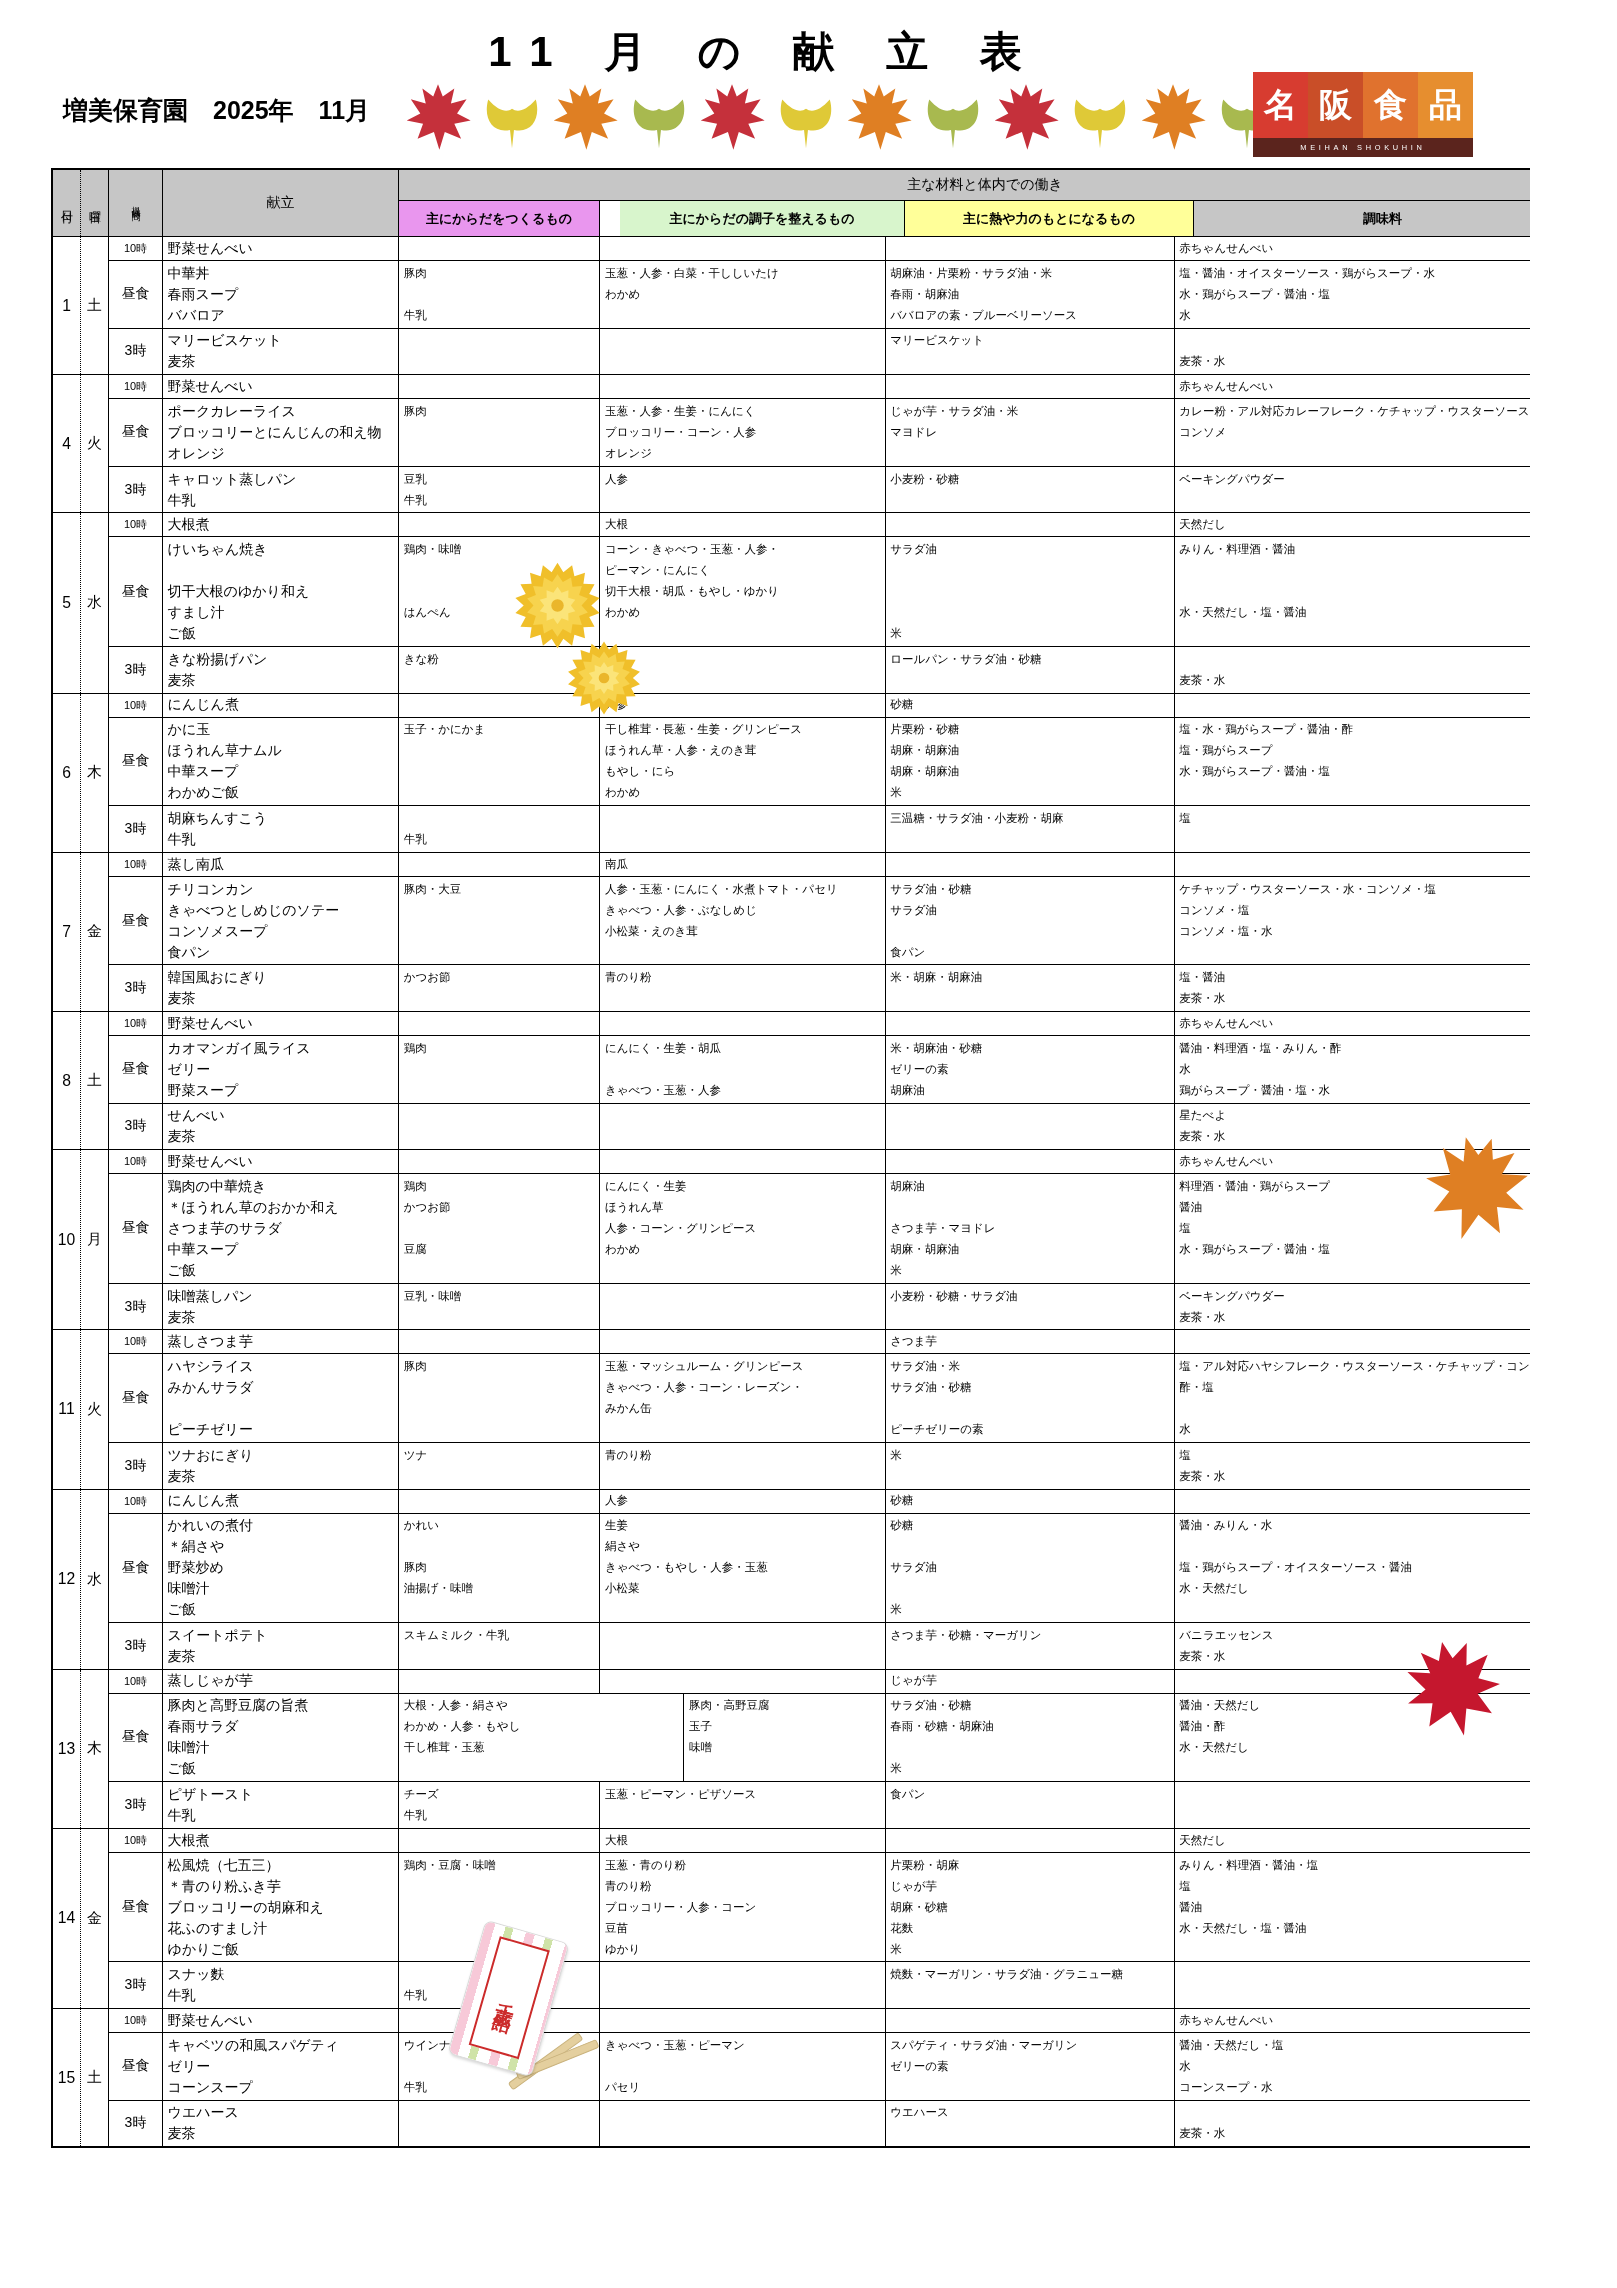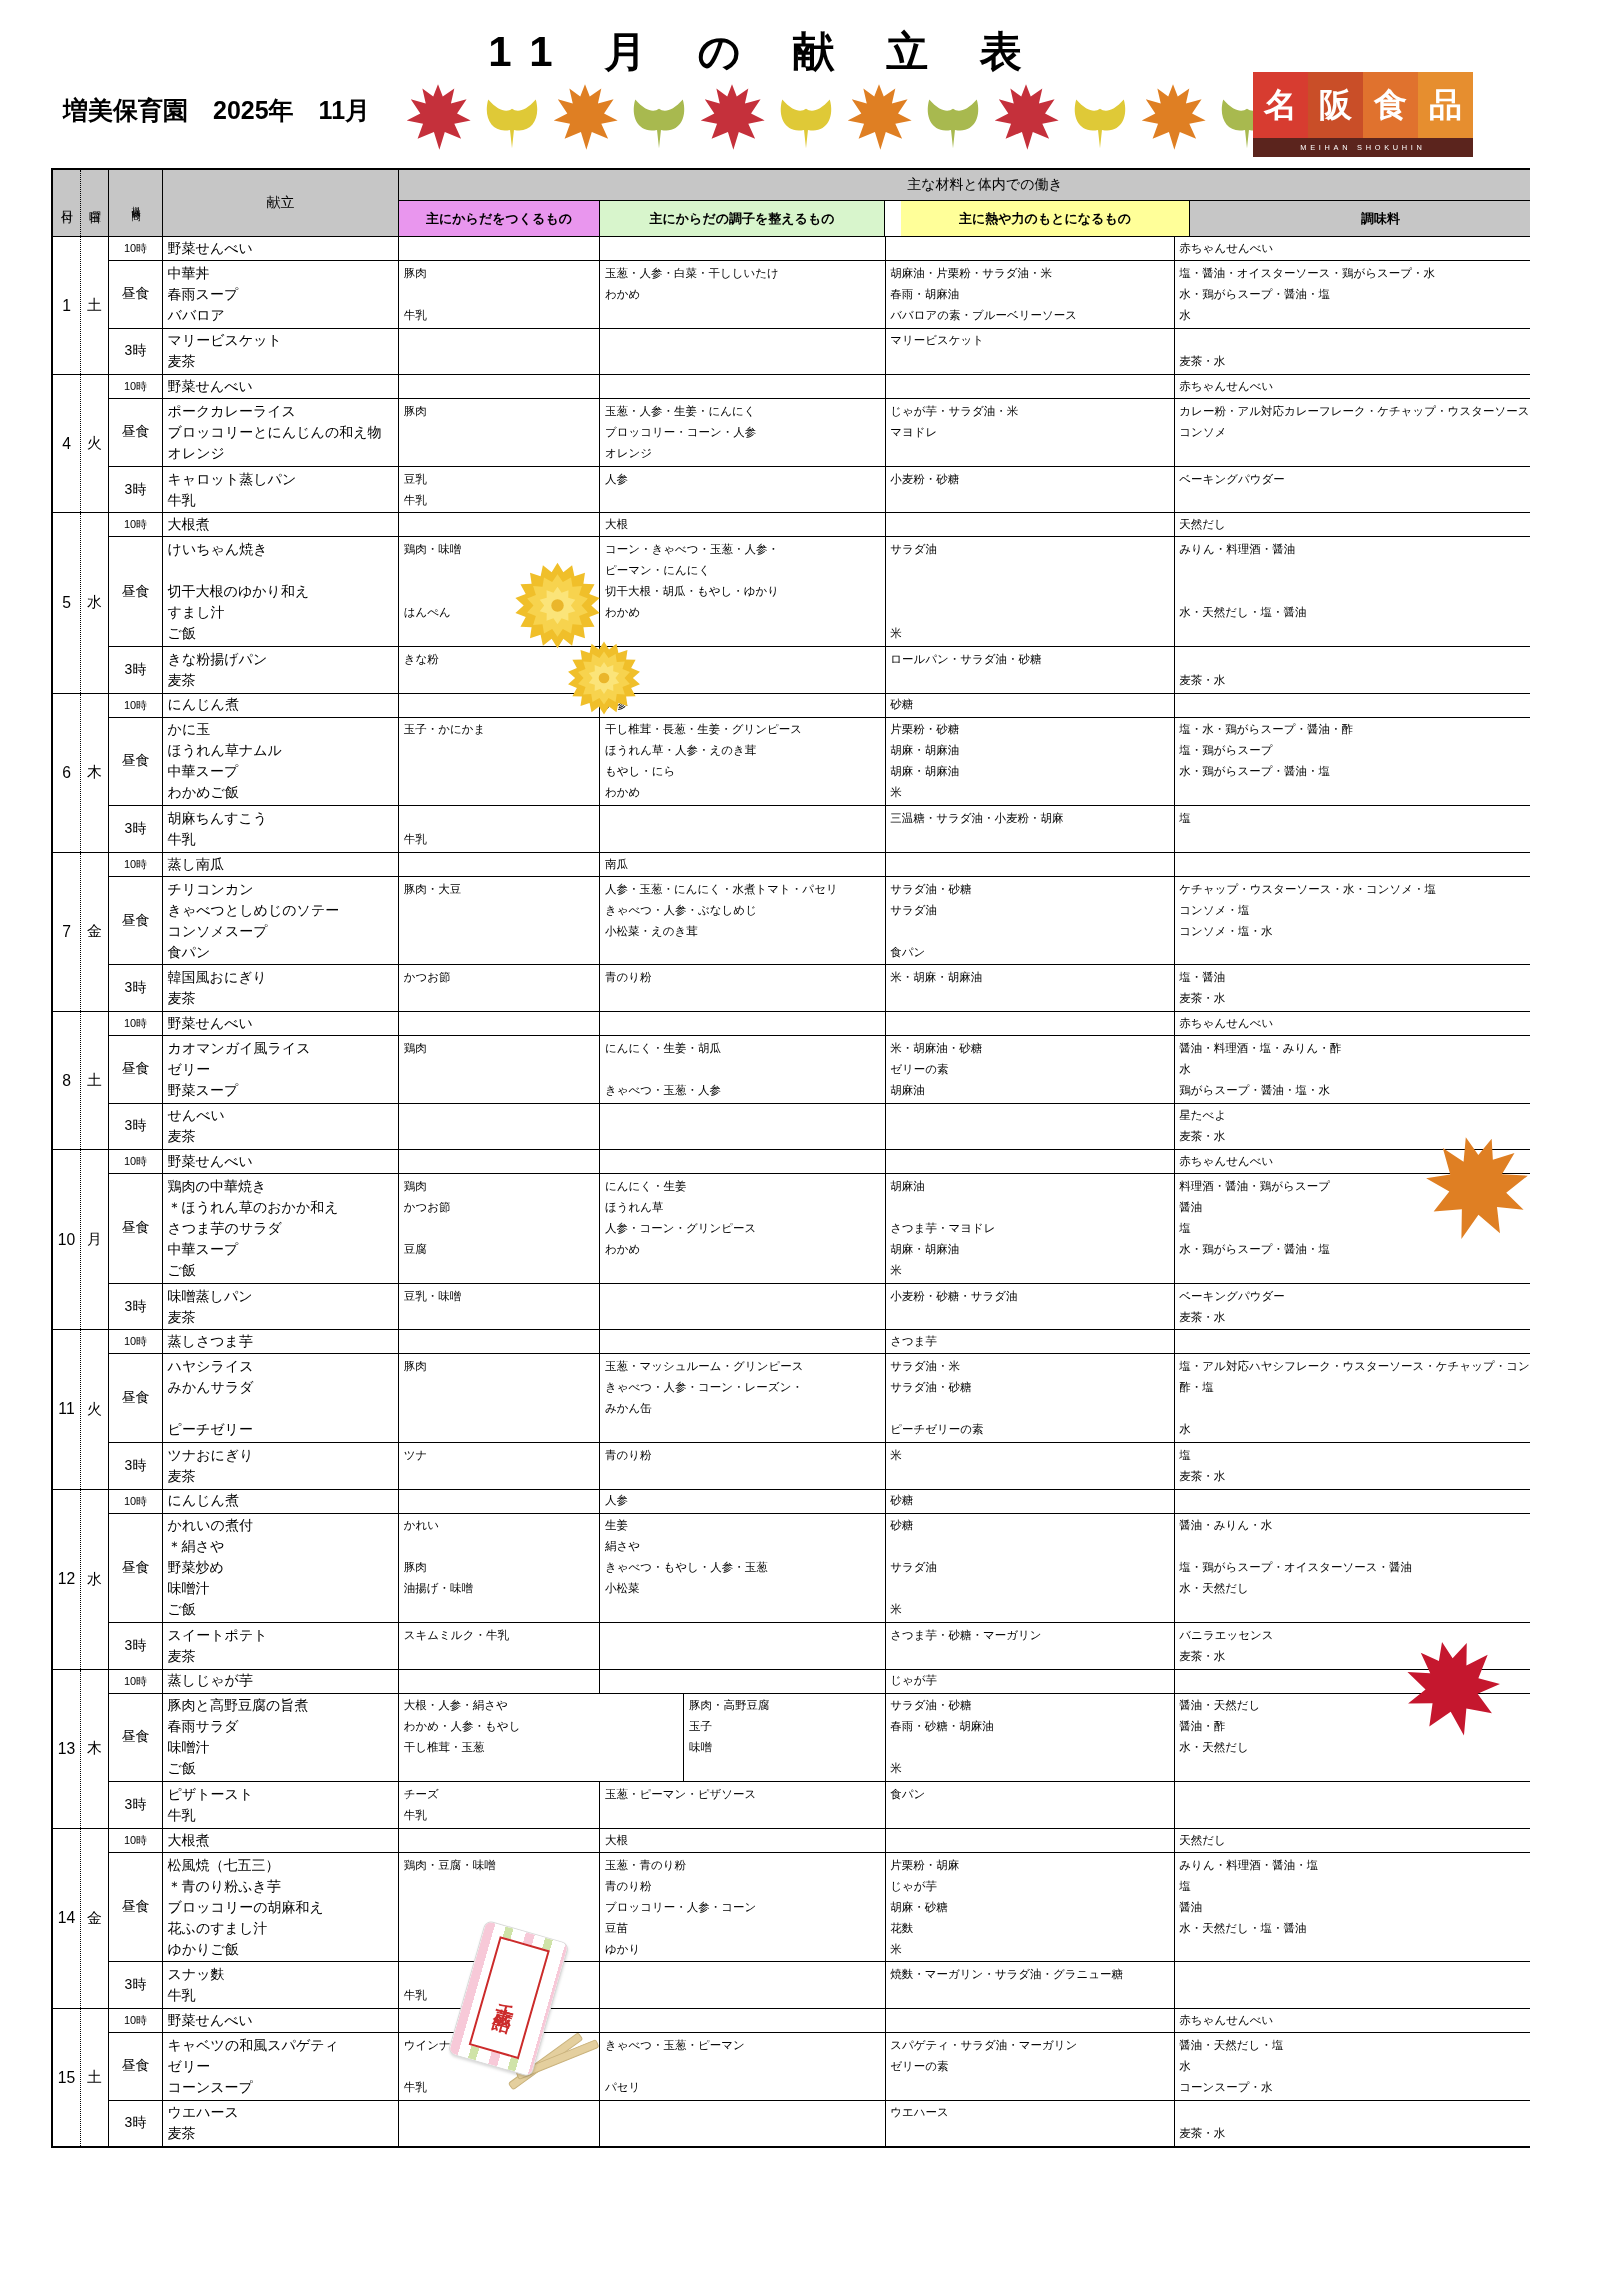--- a/index.html
+++ b/index.html
@@ -32,21 +32,21 @@
   .th-menu{width:235px;font-size:14px;}
   .vtext{writing-mode:vertical-rl;text-orientation:upright;letter-spacing:1.8px;}
   .right-head{flex:1;display:flex;flex-direction:column;}
   .group-head{height:30px;background:#c6c6c6;border-bottom:0.9px solid #000;display:flex;
     align-items:center;justify-content:center;font-size:14px;}
   .sub-heads{display:flex;height:35px;}
   .sh{border-right:0.9px solid #000;display:flex;align-items:center;justify-content:center;
     font-size:13px;font-weight:bold;}
   .sh:last-child{border-right:none;}
   .sh-protein{width:200px;}
-  .sh-vitamin{width:284px;}
+  .sh-vitamin{width:284px;margin-left:20px;}
   .sh-energy{width:288px;}
   .sh-seasoning{flex:1;background:#c6c6c6;}
 
   .day-block{display:flex;border-top:1.8px solid #000;position:relative;}
   .day-block:first-of-type{border-top:none;}
   .date-cell{width:27px;border-right:0.9px dotted #000;display:flex;align-items:center;
     justify-content:center;font-size:15.7px;}
   .dayname-cell{width:27px;border-right:0.9px solid #000;display:flex;align-items:center;
     justify-content:center;font-size:14.8px;}
   .slots{flex:1;display:flex;flex-direction:column;}
@@ -151,21 +151,21 @@
         </div>
       <div class="th th-time">
           <span class="vtext">提供時間</span>
         </div>
       <div class="th th-menu">献立</div>
       <div class="right-head">
         <div class="group-head">主な材料と体内での働き</div>
         <div class="sub-heads">
           <div class="sh sh-protein" style="background: rgb(233, 150, 238);">主にからだをつくるもの</div>
           <div class="sh sh-vitamin" style="background: rgb(216, 245, 204);">主にからだの調子を整えるもの</div>
-          <div class="sh sh-energy" style="background: rgb(255, 255, 153); margin-left: 16px;">主に熱や力のもとになるもの</div>
+          <div class="sh sh-energy" style="background: rgb(255, 255, 153);">主に熱や力のもとになるもの</div>
           <div class="sh sh-seasoning">調味料</div>
         </div>
       </div>
     </div>
     <div id="tbody">
         <div class="day-block">
           <div class="date-cell">1</div>
           <div class="dayname-cell">土</div>
           <div class="slots">
             <div class="slot slot-10">

